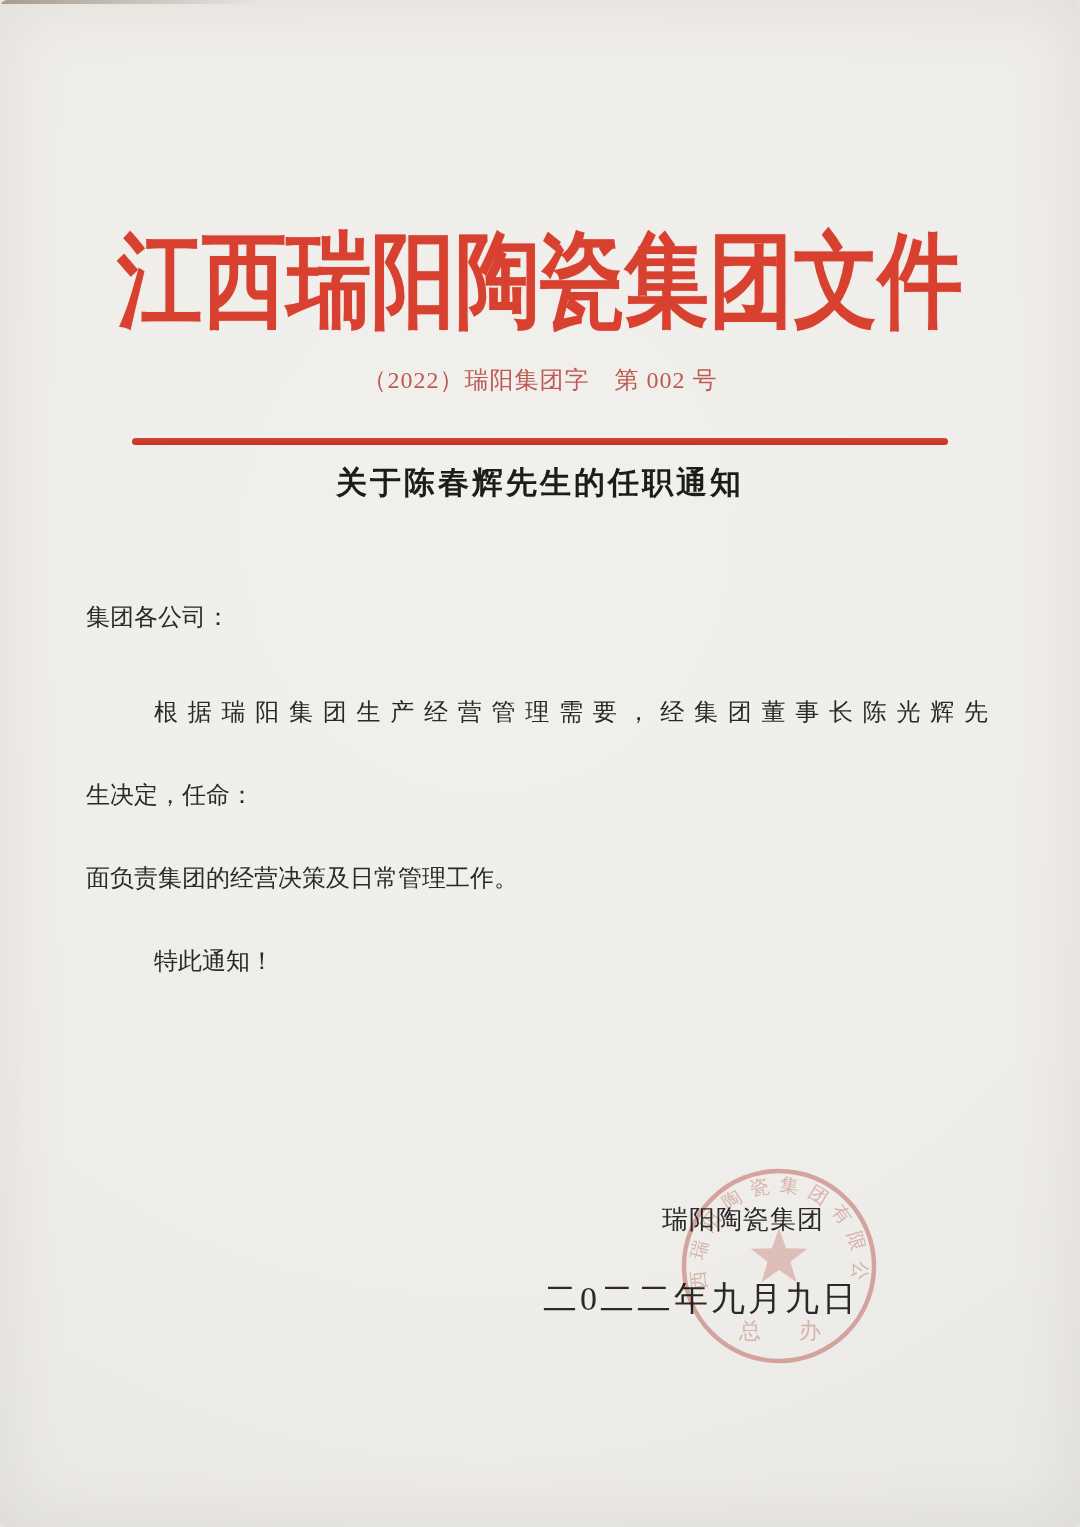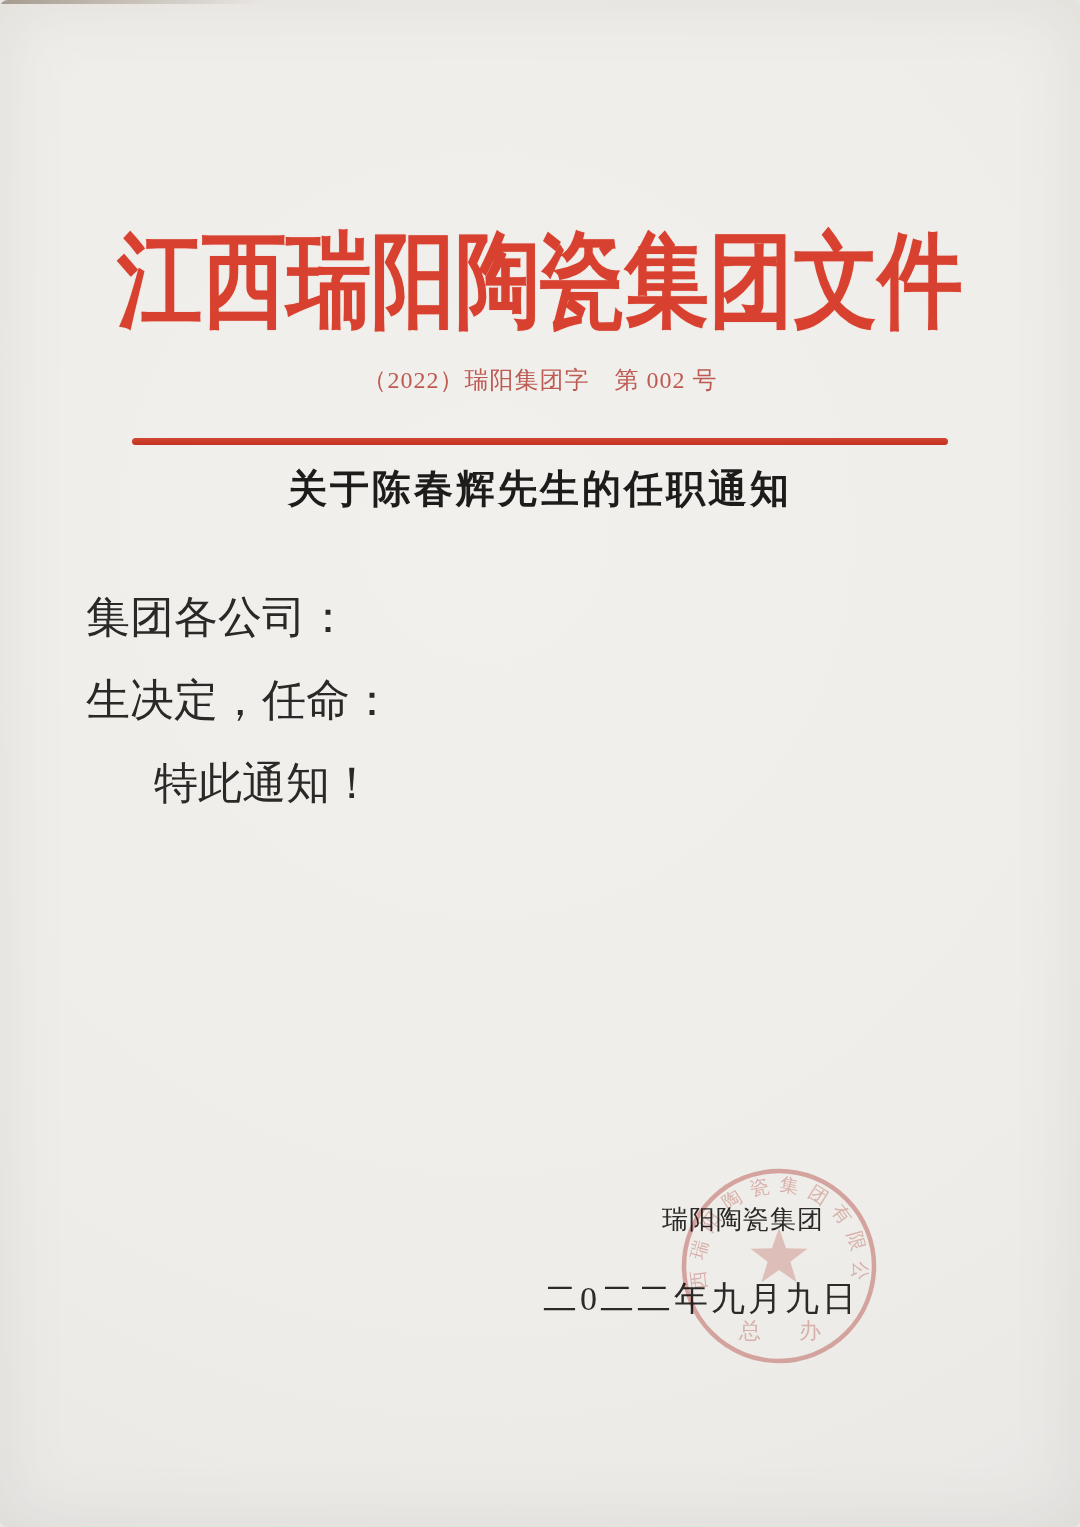--- a/index.html
+++ b/index.html
@@ -26,26 +26,26 @@
     text-align:center;font-size:24px;letter-spacing:1px;
     color:#bd5a52;font-weight:500;
   }
   .red-rule{
     position:absolute;left:132px;top:438px;width:816px;height:7px;
     background:linear-gradient(to bottom,#d24534,#c1331f);
     border-radius:4px;
   }
   .subject-title{
     position:absolute;left:0;right:0;top:462px;margin:0;
-    text-align:center;font-size:39px;font-weight:700;
+    text-align:center;font-size:31px;font-weight:700;
     letter-spacing:3px;color:#1d1c1b;
   }
   .body-text{
     position:absolute;left:86px;top:576px;width:902px;
-    font-size:44px;color:#2a2927;
+    font-size:24px;color:#2a2927;
   }
   .line{height:83px;line-height:83px;}
   .ind{text-indent:68px;}
   .j{text-align:justify;text-align-last:justify;}
   .gap{margin-top:12px;}
   .signature{
     position:absolute;left:543px;top:1202px;width:400px;
     text-align:center;font-size:26px;letter-spacing:1px;color:#2b2a28;
   }
   .sign-date{
@@ -67,21 +67,23 @@
   <h1 class="doc-title">江西瑞阳陶瓷集团文件</h1>
 
   <div class="doc-number">（2022）瑞阳集团字　第 002 号</div>
 
   <div class="red-rule"></div>
 
   <h2 class="subject-title">关于陈春辉先生的任职通知</h2>
 
   <div class="body-text">
     <div class="line">集团各公司：</div>
+    <div class="line ind j gap">根据瑞阳集团生产经营管理需要，经集团董事长陈光辉先</div>
     <div class="line">生决定，任命：</div>
+    <div class="line">面负责集团的经营决策及日常管理工作。</div>
     <div class="line ind">特此通知！</div>
   </div>
 
   <div class="signature">瑞阳陶瓷集团</div>
 
   <div class="sign-date">二0二二年九月九日</div>
 
   <svg class="seal" viewBox="0 0 200 200" xmlns="http://www.w3.org/2000/svg">
     <circle cx="100" cy="100" r="95" fill="none" stroke="rgba(198,98,92,0.55)" stroke-width="4.5"></circle>
     <path id="sealArc" d="M 32 132 A 75 75 0 1 1 168 132" fill="none"></path>

